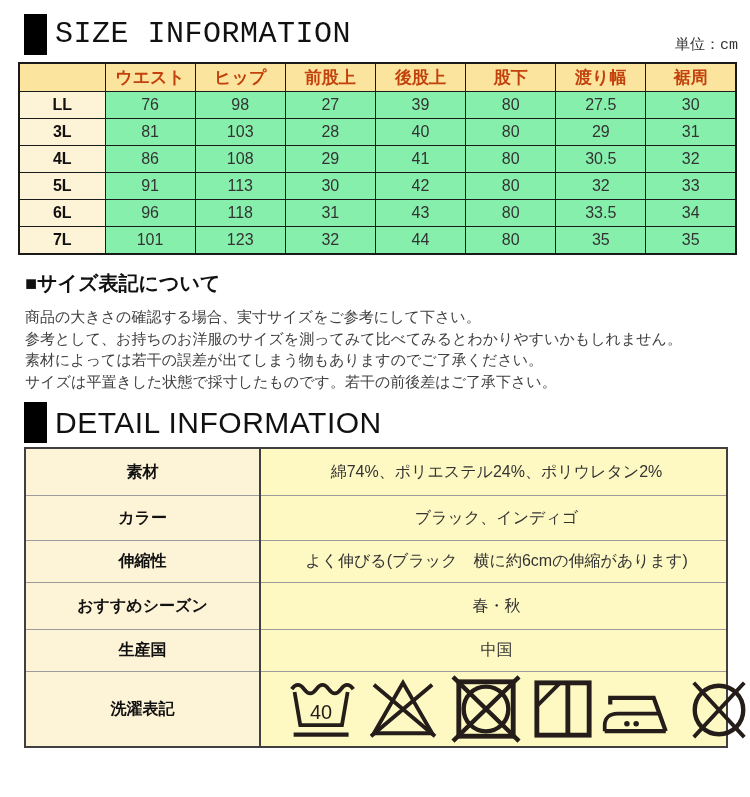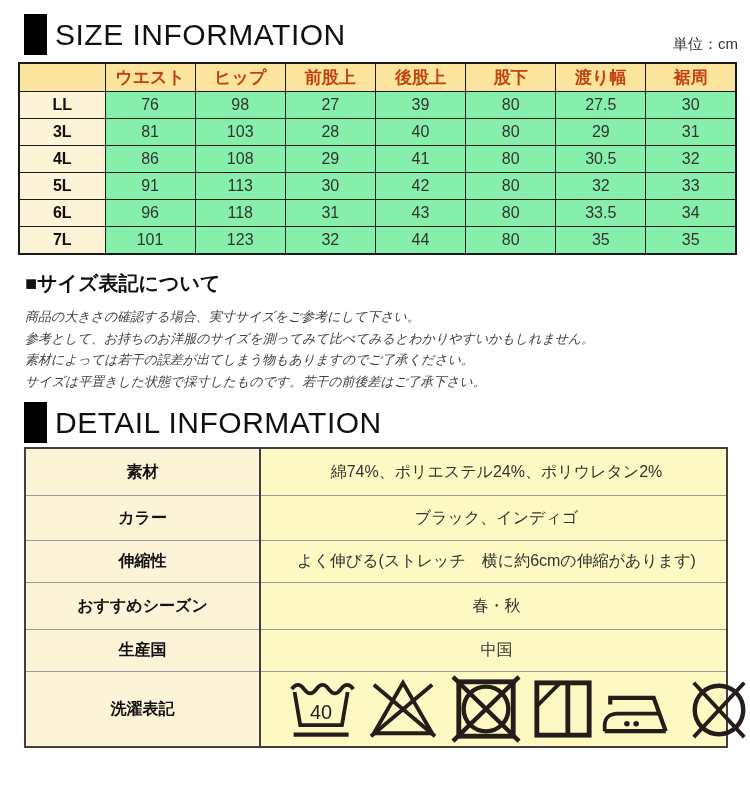--- a/index.html
+++ b/index.html
@@ -8,36 +8,36 @@
     font-family:"Liberation Sans","DejaVu Sans",sans-serif; color:#1a1a1a;
   }
   .page { position:relative; width:750px; height:797px; }
 
   
   .sec-header { display:flex; align-items:flex-end; margin-left:24px; margin-right:12px; }
   .black-block { width:23px; height:41px; background:#000; flex:0 0 auto; }
   .sec-title { font-size:30px; line-height:41px; margin-left:8px; color:#111; letter-spacing:0.5px; white-space:nowrap; }
   .unit-note { margin-left:auto; font-size:15px; color:#333; padding-bottom:1px; }
 
-  .hdr-size { padding-top:14px; }
+  .hdr-size { padding-top:14px;font-family:Liberation Mono, monospace; }
   .hdr-detail { margin-top:10px; }
 
   
   table.size { border-collapse:collapse; table-layout:fixed; margin:7px 0 0 18px; width:719px; border:2px solid #1a1a1a; }
   table.size th, table.size td { border:1px solid #1a1a1a; text-align:center; vertical-align:middle; padding:0; }
   table.size thead th { background:#fbe49e; font-weight:bold; font-size:17px; height:27px; color:#c2410c; }
   table.size tbody th { background:#fdf3d6; font-weight:bold; font-size:16px; color:#111; }
   table.size tbody td { background:#86efac; font-weight:normal; font-size:16px; color:#333; height:26px; }
   table.size col.c0 { width:86px; }
 
   
   .notes { margin-left:25px; margin-right:20px; }
   .notes-heading { margin-top:15px; font-size:20px; font-weight:bold; color:#111; }
   .notes-p1 { margin-top:9px; }
-  .notes-p1 .line { font-size:13px; line-height:21.5px; color:#404040;font-style:italic; }
+  .notes-p1 .line { font-size:15px; line-height:21.5px; color:#404040; }
   .notes-p2 { margin-top:11px; }
   .notes-p2 .line { font-size:14.5px; line-height:21.5px; font-weight:bold; color:#1a1a1a; }
 
   
   table.detail { border-collapse:collapse; table-layout:fixed; margin:4px 0 0 24px; width:704px; border:2px solid #404040; }
   table.detail th { width:233px; background:#fdf3d6; font-weight:bold; font-size:16px; color:#111; text-align:center; vertical-align:middle; border-right:2px solid #404040; border-top:1px solid #9b9b9b; padding:0; }
   table.detail td { background:#fef9c3; font-size:16px; color:#333; text-align:center; vertical-align:middle; border-top:1px solid #9b9b9b; padding:0 12px 0 18px; }
   table.detail tr:first-child th, table.detail tr:first-child td { border-top:none; }
 
   .wash-icons { display:flex; align-items:center; gap:7px; padding:3px 0 3px 8px; }
@@ -154,21 +154,21 @@
         <tr>
           <th style="height: 46px;">素材</th>
           <td>綿74%、ポリエステル24%、ポリウレタン2%</td>
         </tr>
         <tr>
           <th style="height: 44px;">カラー</th>
           <td>ブラック、インディゴ</td>
         </tr>
         <tr>
           <th style="height: 41px;">伸縮性</th>
-          <td>よく伸びる(ストレッチ　横に約6cmの伸縮があります)</td>
+          <td>よく伸びる(ブラック　横に約6cmの伸縮があります)</td>
         </tr>
         <tr>
           <th style="height: 46px;">おすすめシーズン</th>
           <td>春・秋</td>
         </tr>
         <tr>
           <th style="height: 41px;">生産国</th>
           <td>中国</td>
         </tr>
         <tr>

